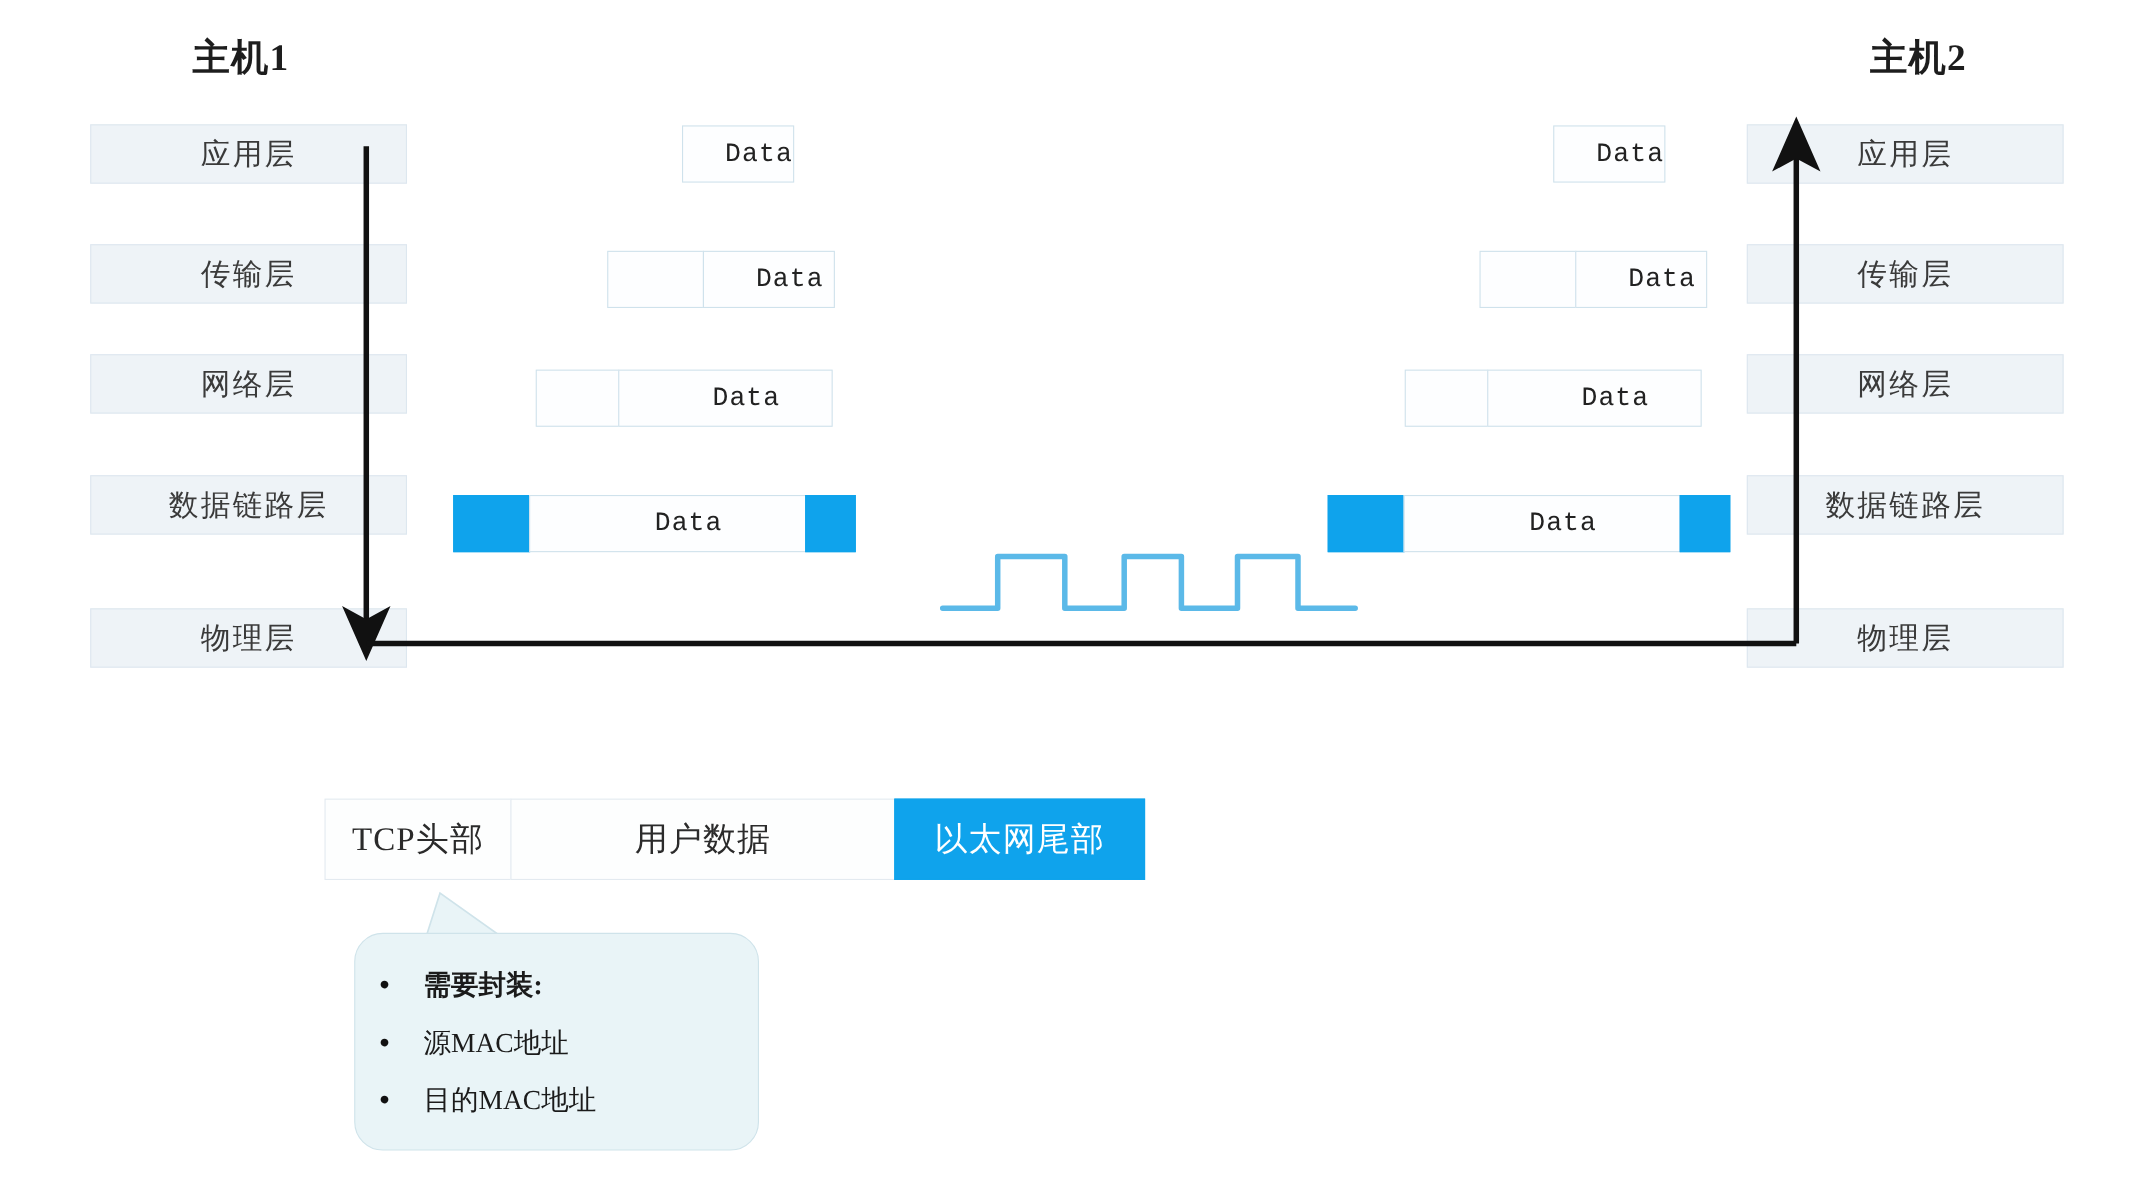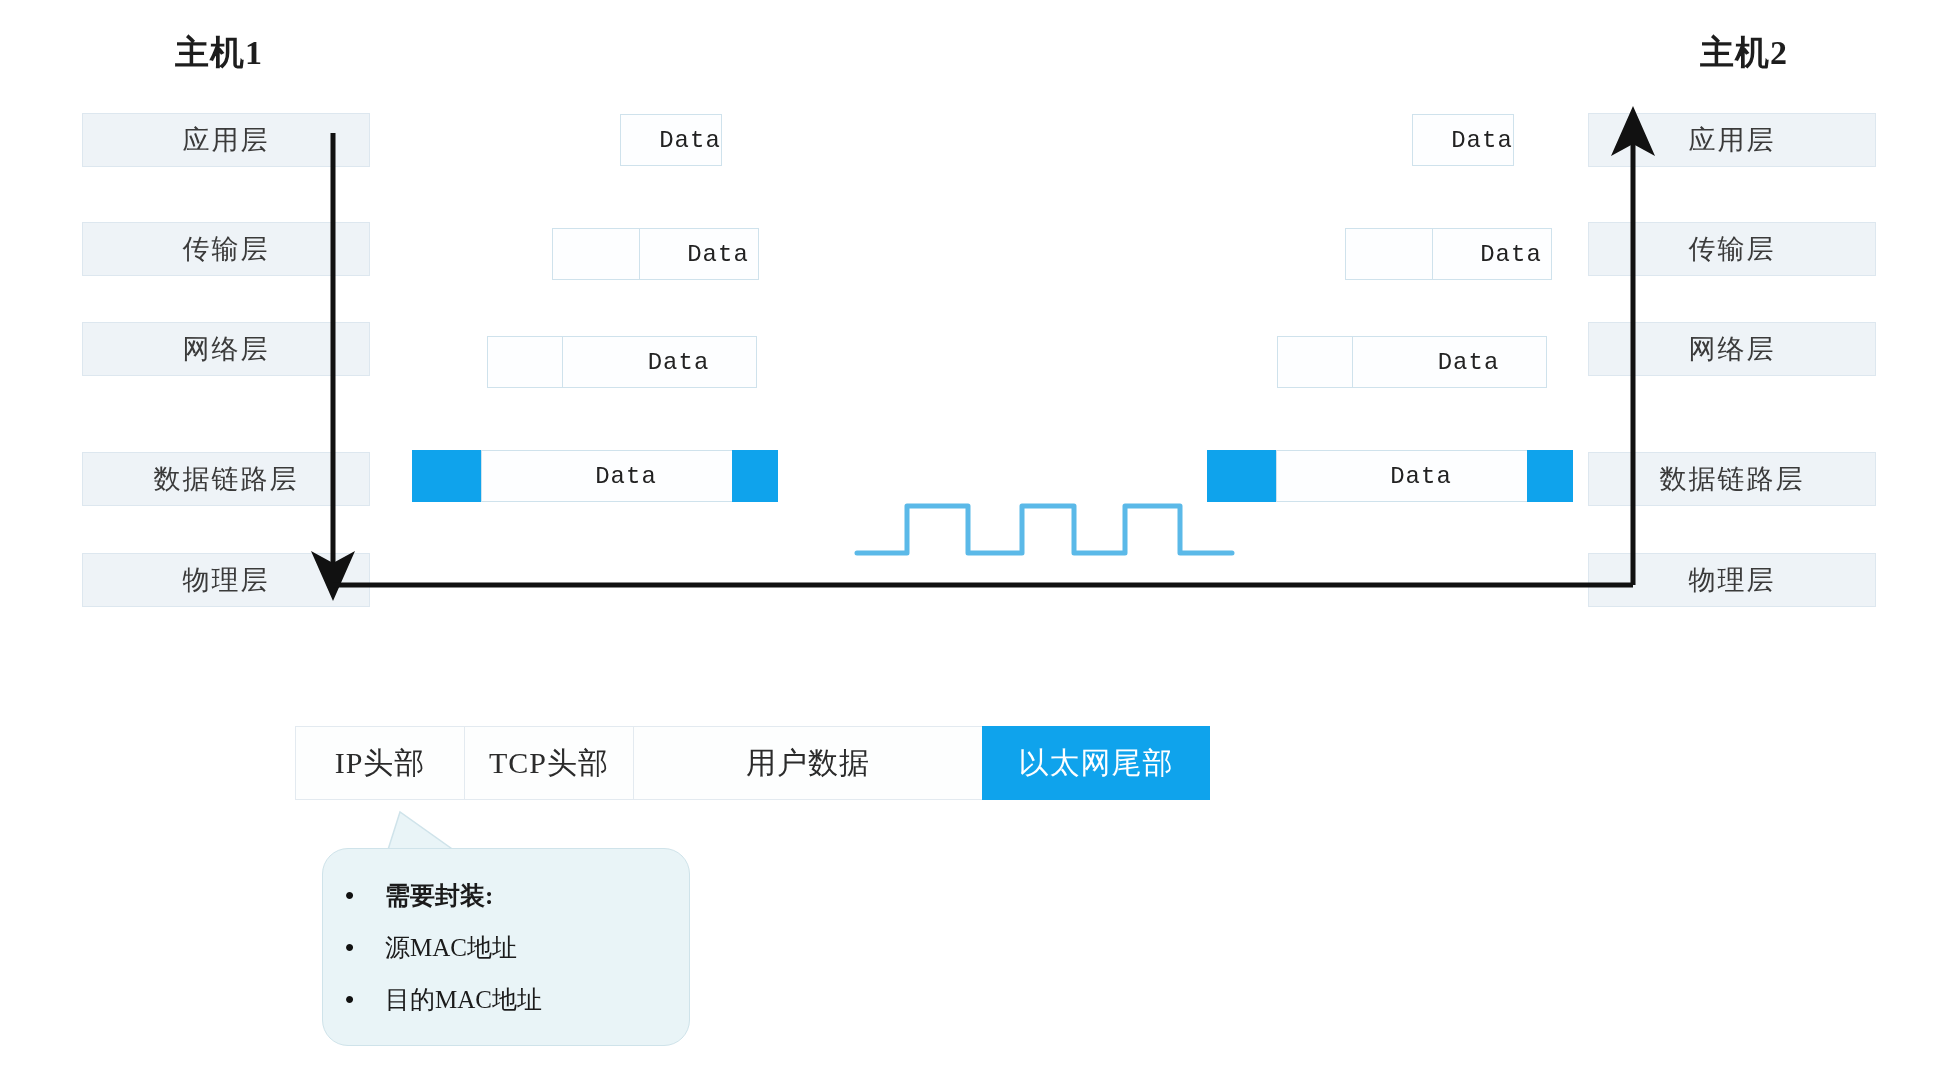--- a/index.html
+++ b/index.html
@@ -51,21 +51,21 @@
     color: #3a3a3a;
     letter-spacing: 2px;
     white-space: nowrap;
   }
   .layer-left  { left: 82px; }
   .layer-right { left: 1588px; }
 
   .row-app   { top: 113px; }
   .row-tran  { top: 222px; }
   .row-net   { top: 322px; }
-  .row-link  { top: 452px; }
+  .row-link  { top: 432px; }
   .row-phy   { top: 553px; }
 
   
   .pdu {
     position: absolute;
     height: 52px;
     box-sizing: border-box;
     display: flex;
     flex-direction: row;
     align-items: stretch;
@@ -249,21 +249,20 @@
     <path d="M 1633 585 L 1633 130" stroke="#111111" stroke-width="5" fill="none" marker-end="url(#arrowhead)"></path>
   </svg>
 
   <svg id="signal-svg" width="1948" height="1090">
     <path d="M 857 553 L 907 553 L 907 506 L 968 506 L 968 553 L 1022 553
              L 1022 506 L 1074 506 L 1074 553 L 1125 553 L 1125 506
              L 1180 506 L 1180 553 L 1232 553" stroke="#5bb9e8" stroke-width="5" fill="none" stroke-linejoin="round" stroke-linecap="round"></path>
   </svg>
 
   <div id="frame-bar">
-    <div class="frame-cell" style="width:170px">IP头部</div>
     <div class="frame-cell" style="width:170px">TCP头部</div>
     <div class="frame-cell" style="width:350px">用户数据</div>
     <div class="frame-cell accent" style="width:228px">以太网尾部</div>
   </div>
 
   <svg id="callout-tail-svg" width="1948" height="1090">
     <path d="M 386 856 L 400 812 L 462 856 Z" fill="#e9f4f7" stroke="#cfe3ea" stroke-width="1.5"></path>
     <path d="M 386 856 L 462 856" stroke="#e9f4f7" stroke-width="4"></path>
   </svg>
 

